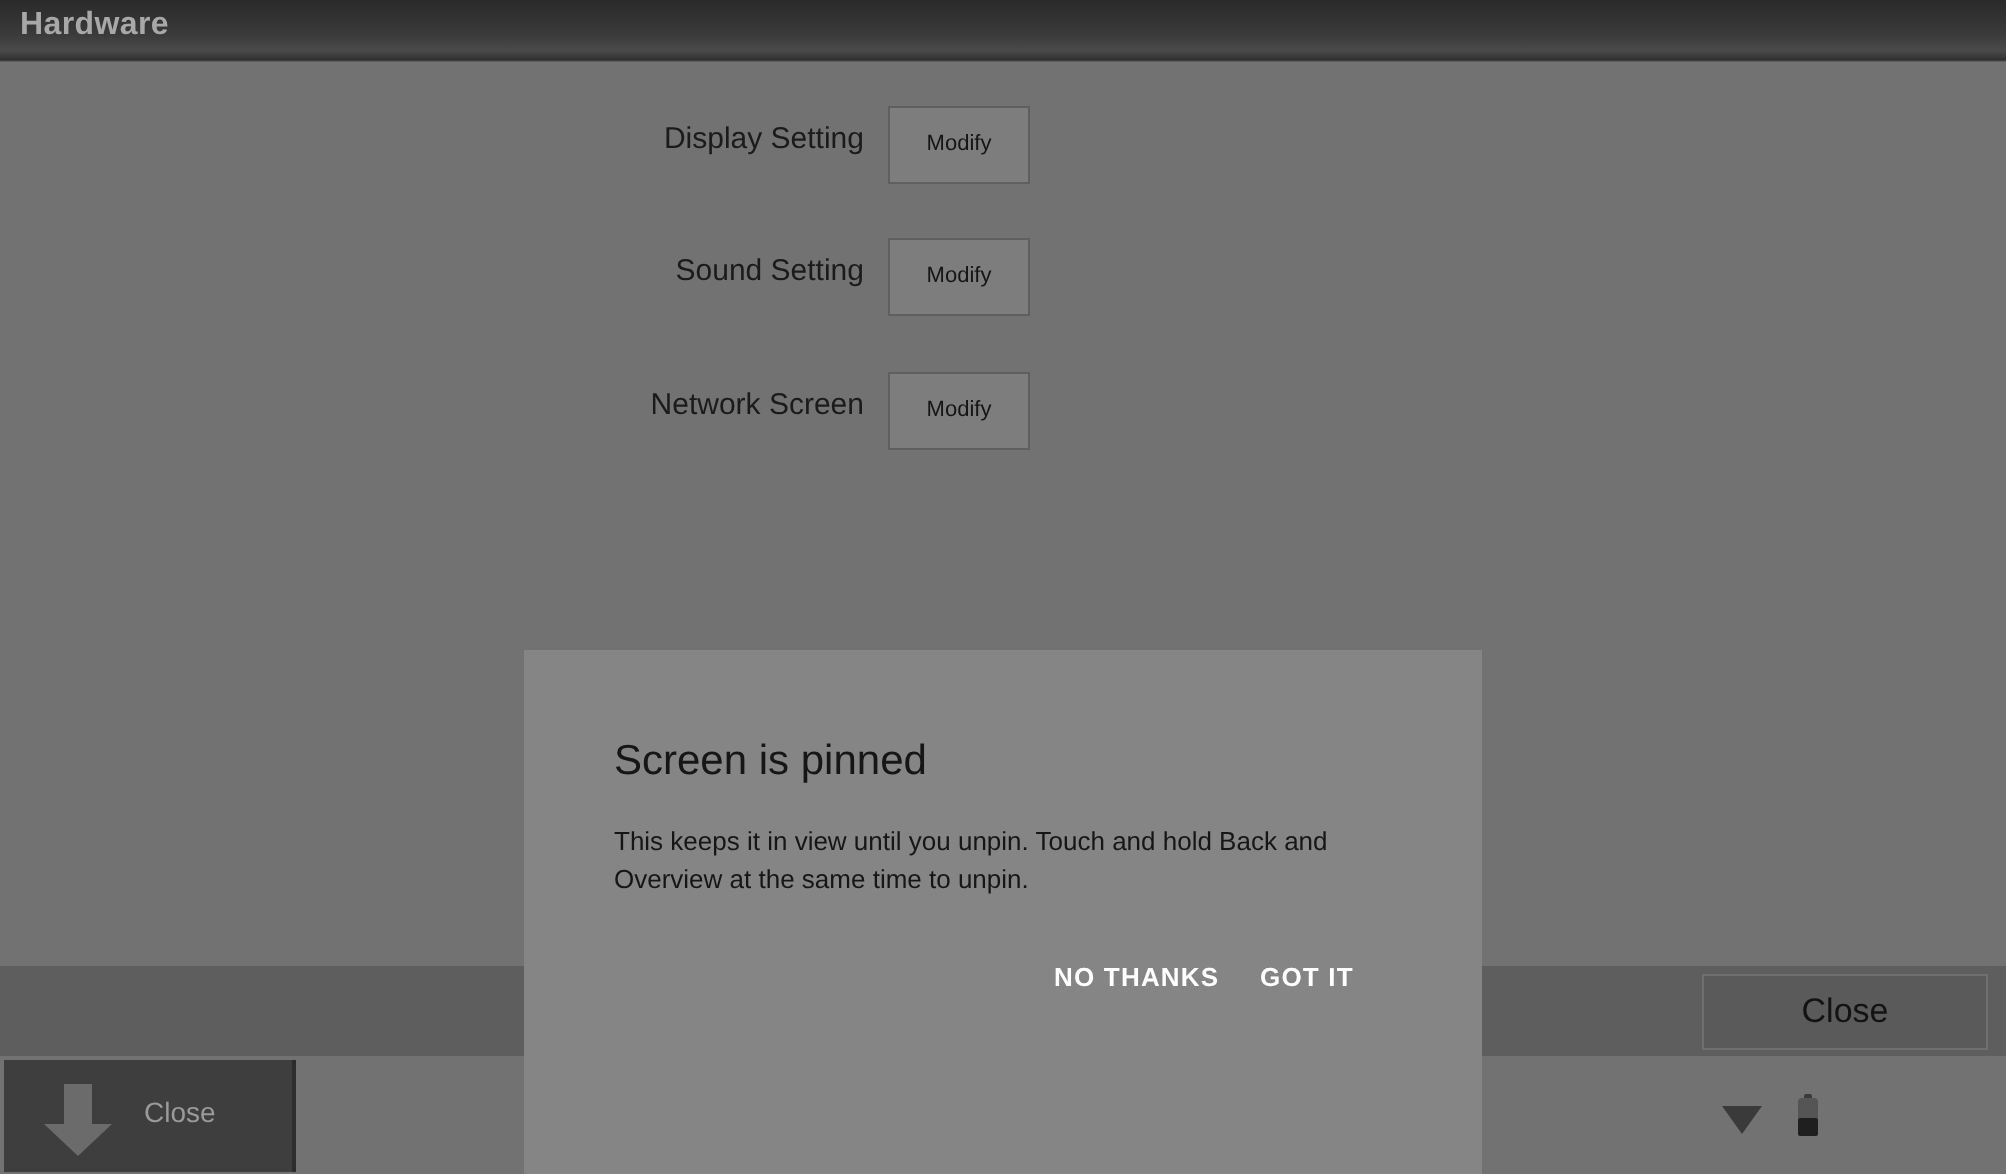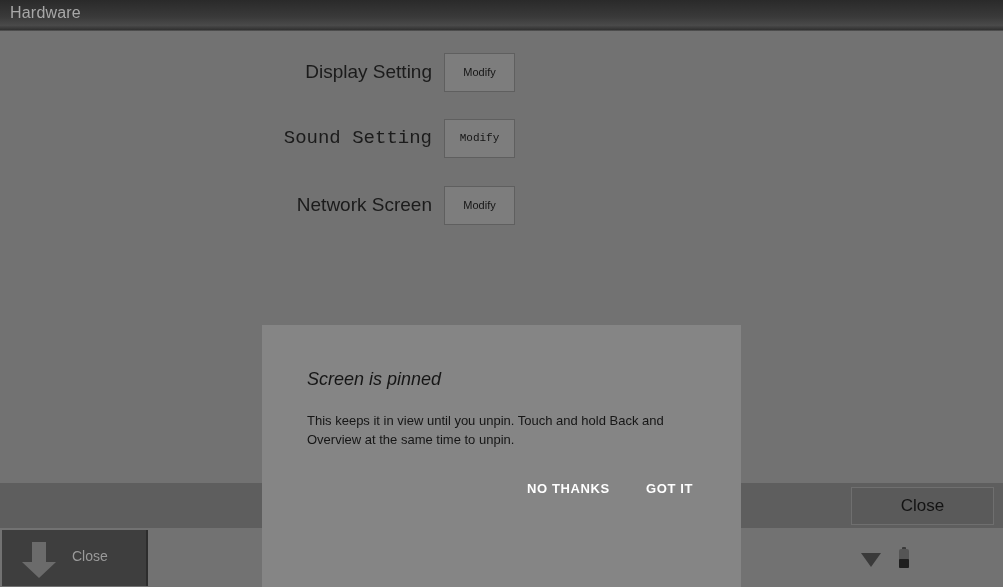--- a/index.html
+++ b/index.html
@@ -19,20 +19,21 @@
   }
 
   
   #titlebar {
     position: absolute;
     left: 0; top: 0;
     width: 1003px;
     height: 31px;
     background: linear-gradient(to bottom, #2a2a2a 0%, #3a3a3a 55%, #4a4a4a 82%, #2f2f2f 97%, #6f6f6f 100%);
     box-sizing: border-box;
+    font-weight: bold;
   }
   #titlebar .title-text {
     position: absolute;
     left: 10px;
     top: 4px;
     font-size: 16px;
     color: #a8a8a8;
     letter-spacing: 0.2px;
   }
 
@@ -47,21 +48,21 @@
   .setting-row {
     position: absolute;
     left: 0;
     width: 100%;
     height: 40px;
   }
   .setting-label {
     position: absolute;
     right: 571px;      
     top: 8px;
-    font-size: 19px;
+    font-size: 15px;
     color: #1b1b1b;
     white-space: nowrap;
   }
   .modify-btn {
     position: absolute;
     left: 444px;
     top: 0px;
     width: 71px;
     height: 39px;
     background: #7d7d7d;
@@ -154,23 +155,22 @@
     top: 325px;
     width: 479px;
     height: 262px;
     background: #858585;
     box-sizing: border-box;
   }
   #pin-dialog .dlg-title {
     position: absolute;
     left: 45px;
     top: 44px;
-    font-size: 18px;
+    font-size: 21px;
     color: #161616;
-    font-style: italic;
   }
   #pin-dialog .dlg-body {
     position: absolute;
     left: 45px;
     top: 86px;
     width: 390px;
     font-size: 13px;
     line-height: 19px;
     color: #161616;
   }
@@ -183,21 +183,21 @@
   }
   #pin-dialog .dlg-btn {
     position: absolute;
     font-size: 13px;
     font-weight: bold;
     letter-spacing: 0.6px;
     color: #ffffff;
     cursor: pointer;
   }
   #pin-dialog .dlg-btn.no-thanks { left: 265px; top: 6px; }
-  #pin-dialog .dlg-btn.got-it { left: 384px; top: 6px; }
+  #pin-dialog .dlg-btn.got-it { left: 368px; top: 6px; }
 
   
   #navbar {
     position: absolute;
     left: 0;
     top: 528px;
     width: 1003px;
     height: 59px;
     pointer-events: none;
   }
@@ -211,21 +211,21 @@
     <span class="title-text">Hardware</span>
   </div>
 
   <div id="content">
 
     <div class="setting-row" style="top:22px;">
       <span class="setting-label">Display Setting</span>
       <div class="modify-btn">Modify</div>
     </div>
 
-    <div class="setting-row" style="top:88px;font-family:Liberation Mono, monospace;">
+    <div class="setting-row" style="top:88px;">
       <span class="setting-label">Sound Setting</span>
       <div class="modify-btn">Modify</div>
     </div>
 
     <div class="setting-row" style="top:155px;">
       <span class="setting-label">Network Screen</span>
       <div class="modify-btn">Modify</div>
     </div>
 
   </div>

